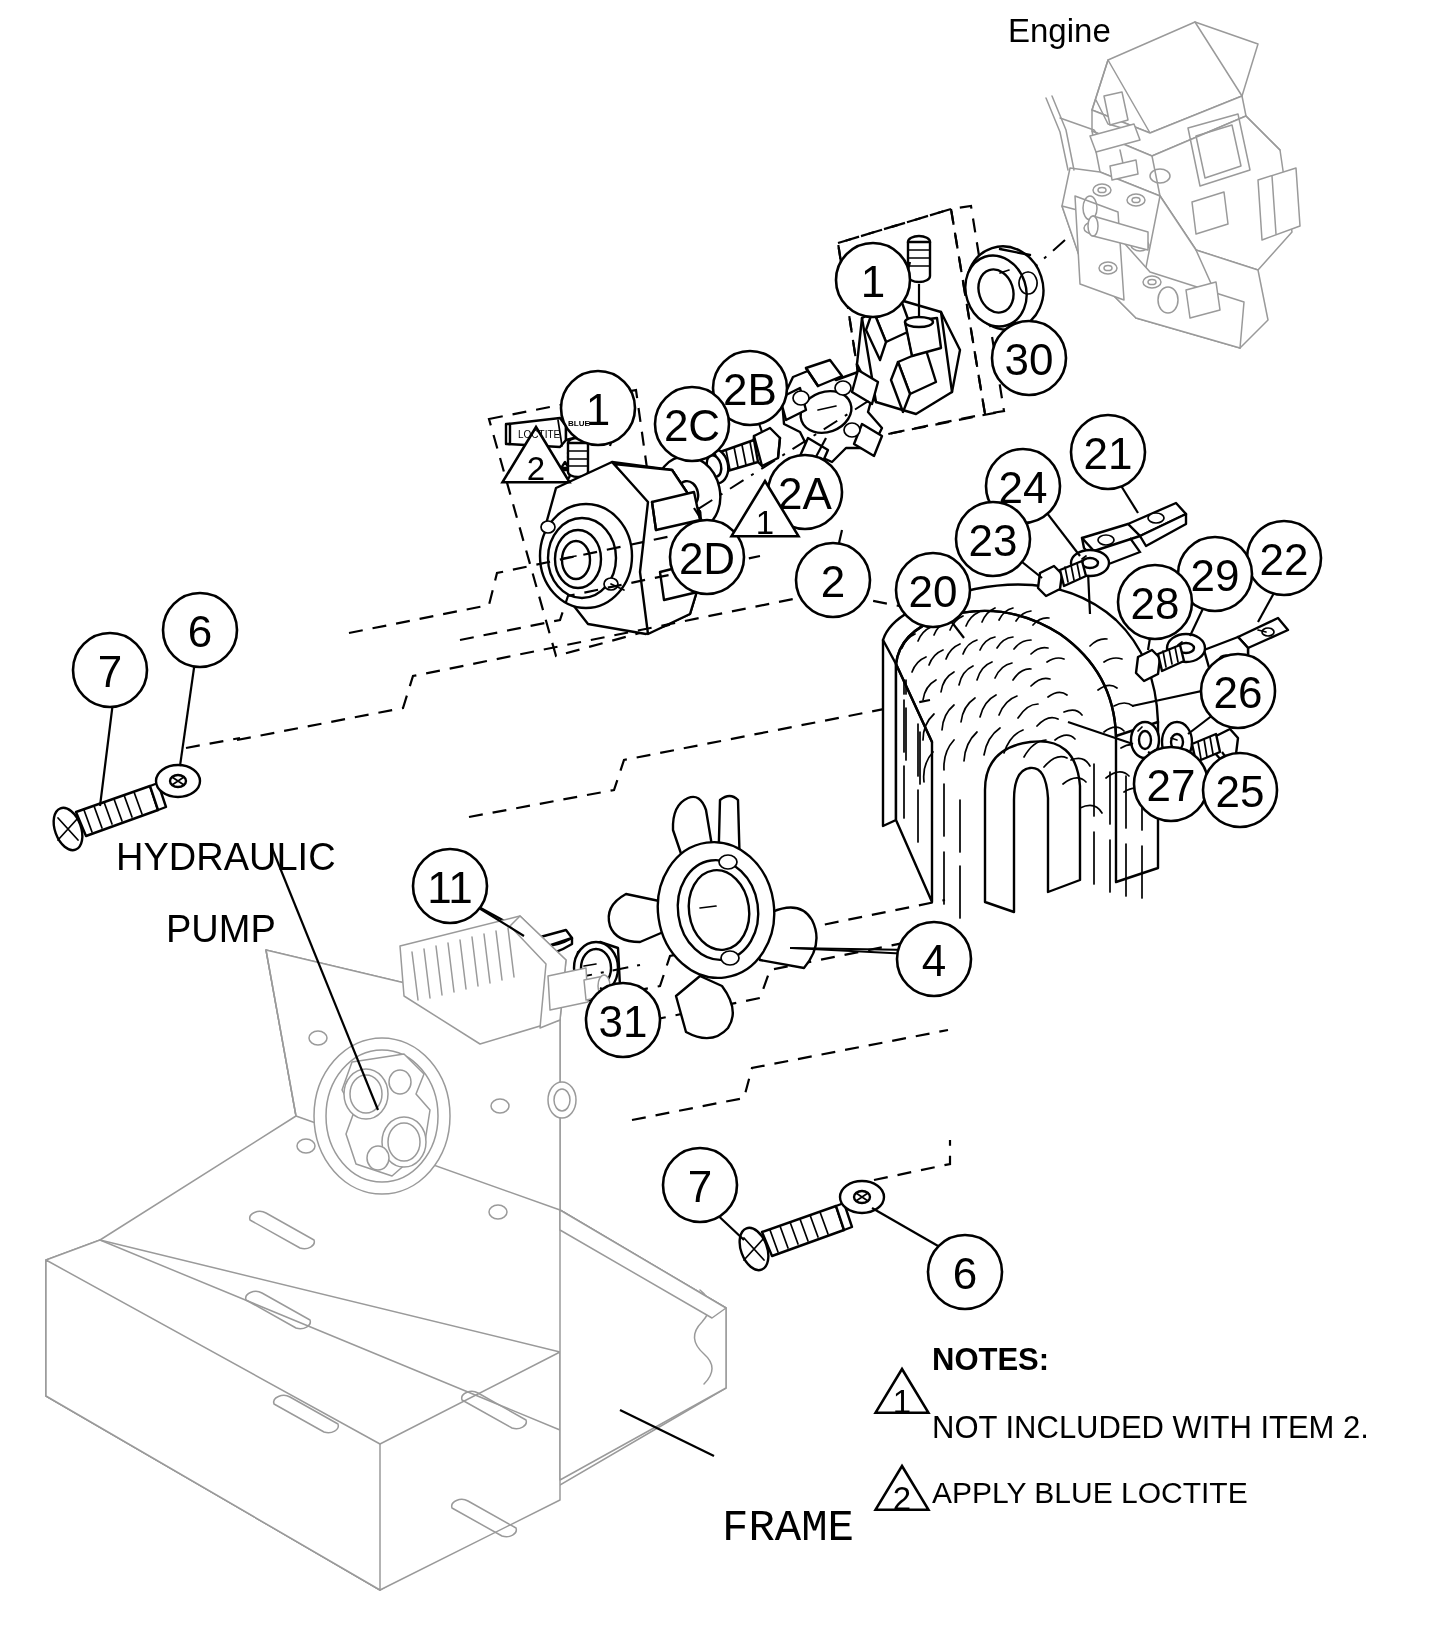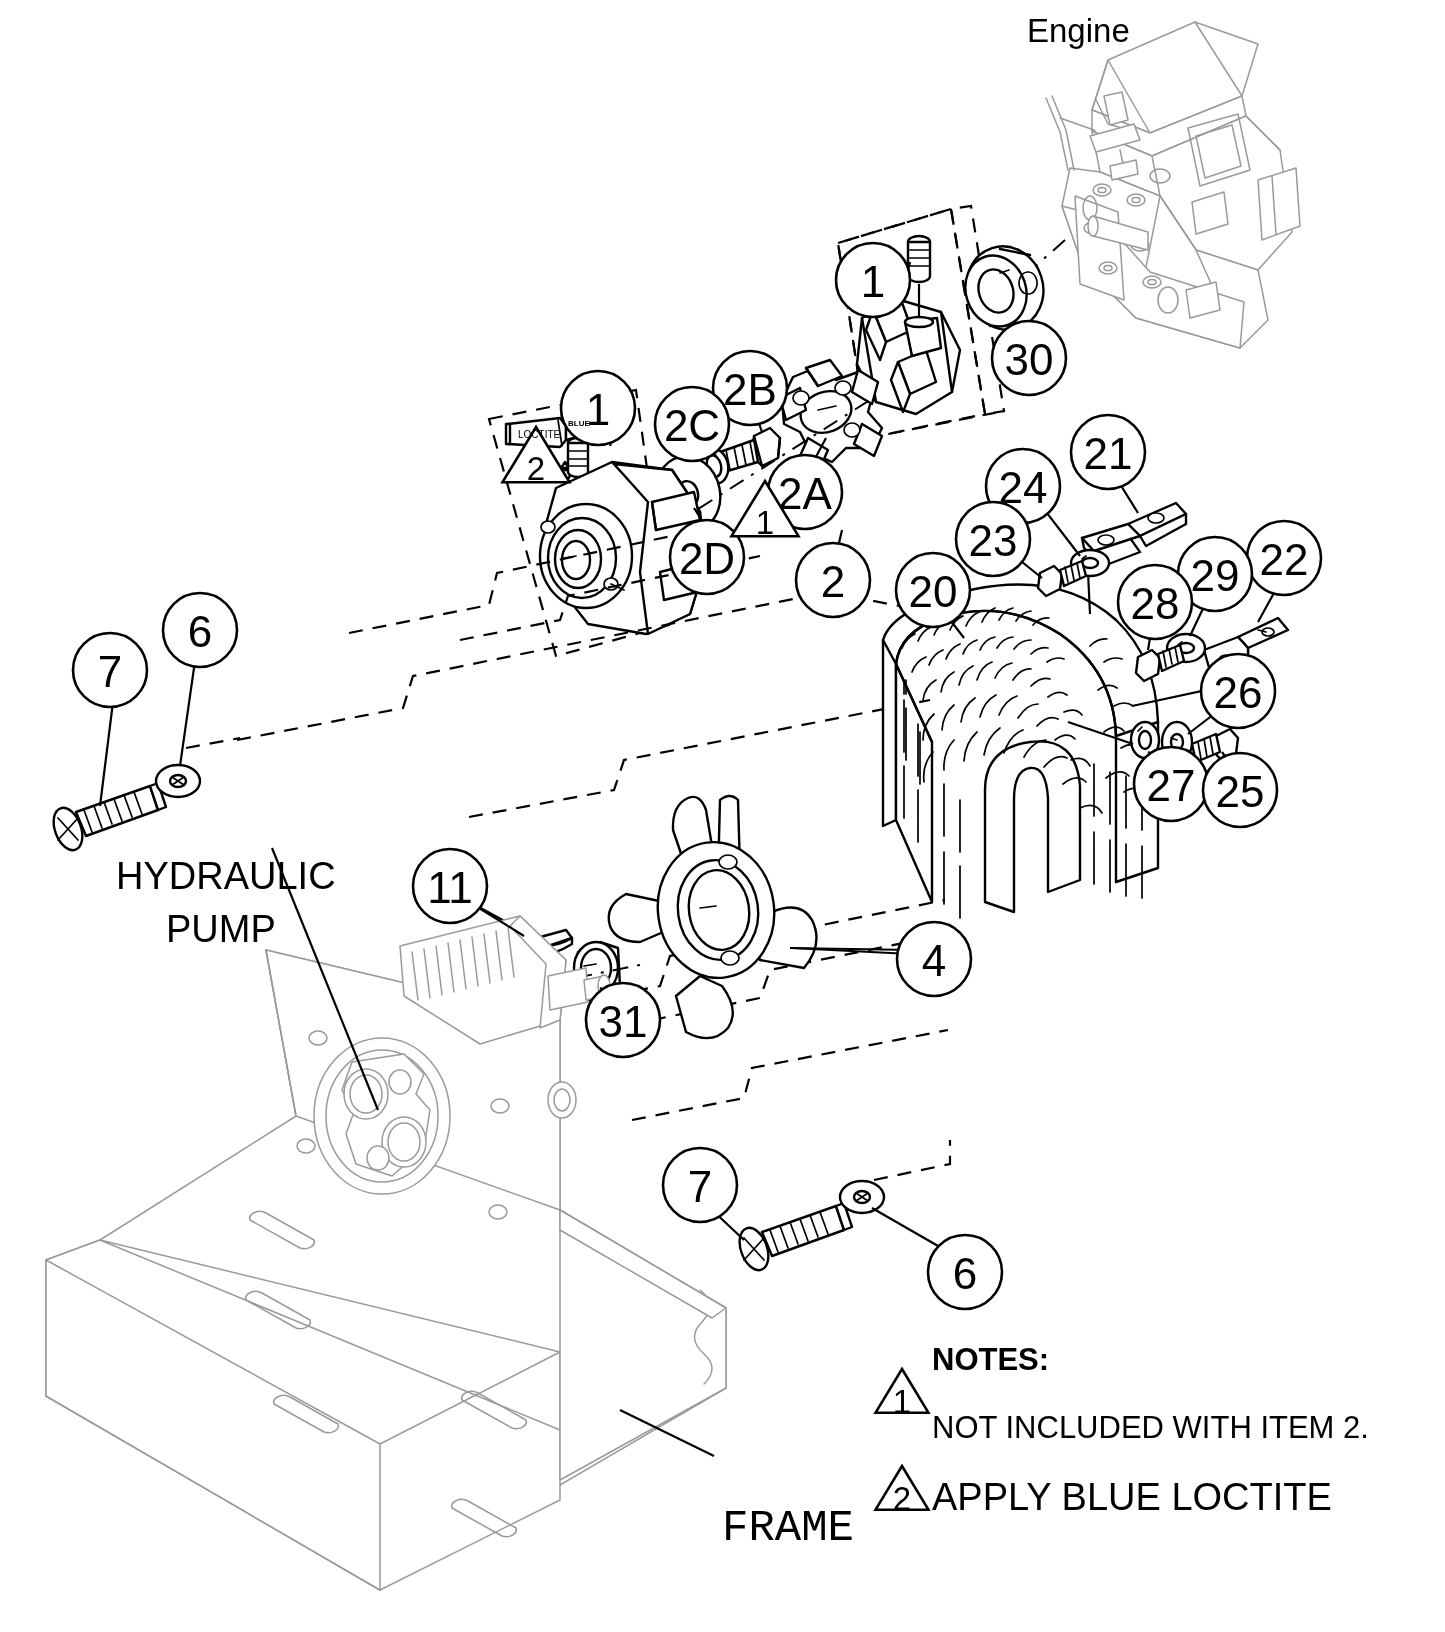--- a/index.html
+++ b/index.html
@@ -581,28 +581,28 @@
           <path d="M902 1369 L928.4 1412.68 L875.6 1412.68 Z" class="tri"></path>
           <text x="902" y="1401" class="ttxt">1</text>
         </g>
         <g>
           <path d="M902 1466 L928.4 1509.68 L875.6 1509.68 Z" class="tri"></path>
           <text x="902" y="1498" class="ttxt">2</text>
         </g>
       </g>
 </svg>
 
-<div class="txt" style="left:1008px; top:13px; font-size:33px;margin-left:19px;">Engine</div>
-
-<div class="txt" style="left:116px; top:836px; font-size:38px;margin-top:19px;">HYDRAULIC</div>
+<div class="txt" style="left:1008px; top:13px; font-size:33px;">Engine</div>
+
+<div class="txt" style="left:116px; top:836px; font-size:38px;">HYDRAULIC</div>
 <div class="txt" style="left:166px; top:876px; font-size:38px;margin-top:32px;">PUMP</div>
 
 <div class="txt" style="left:722px; top:1504px; font-size:44px;font-family:Liberation Mono, monospace;">FRAME</div>
 
 <div class="txt" style="left:521px; top:420px; font-size:8px; font-weight:bold;margin-left:47px;">BLUE</div>
 <div class="txt" style="left:518px; top:429px; font-size:10px; font-weight:normal;">LOCTITE</div>
 
 <div class="txt" style="left:932px; top:1343px; font-size:31px;font-weight:bold;">NOTES:</div>
 
 <div class="txt" style="left:932px; top:1411px; font-size:31px;">NOT INCLUDED WITH ITEM 2.</div>
-<div class="txt" style="left:932px; top:1476px; font-size:38px;">APPLY BLUE LOCTITE</div>
+<div class="txt" style="left:932px; top:1476px; font-size:30px;">APPLY BLUE LOCTITE</div>
 
 </div>
 
 </body></html>

